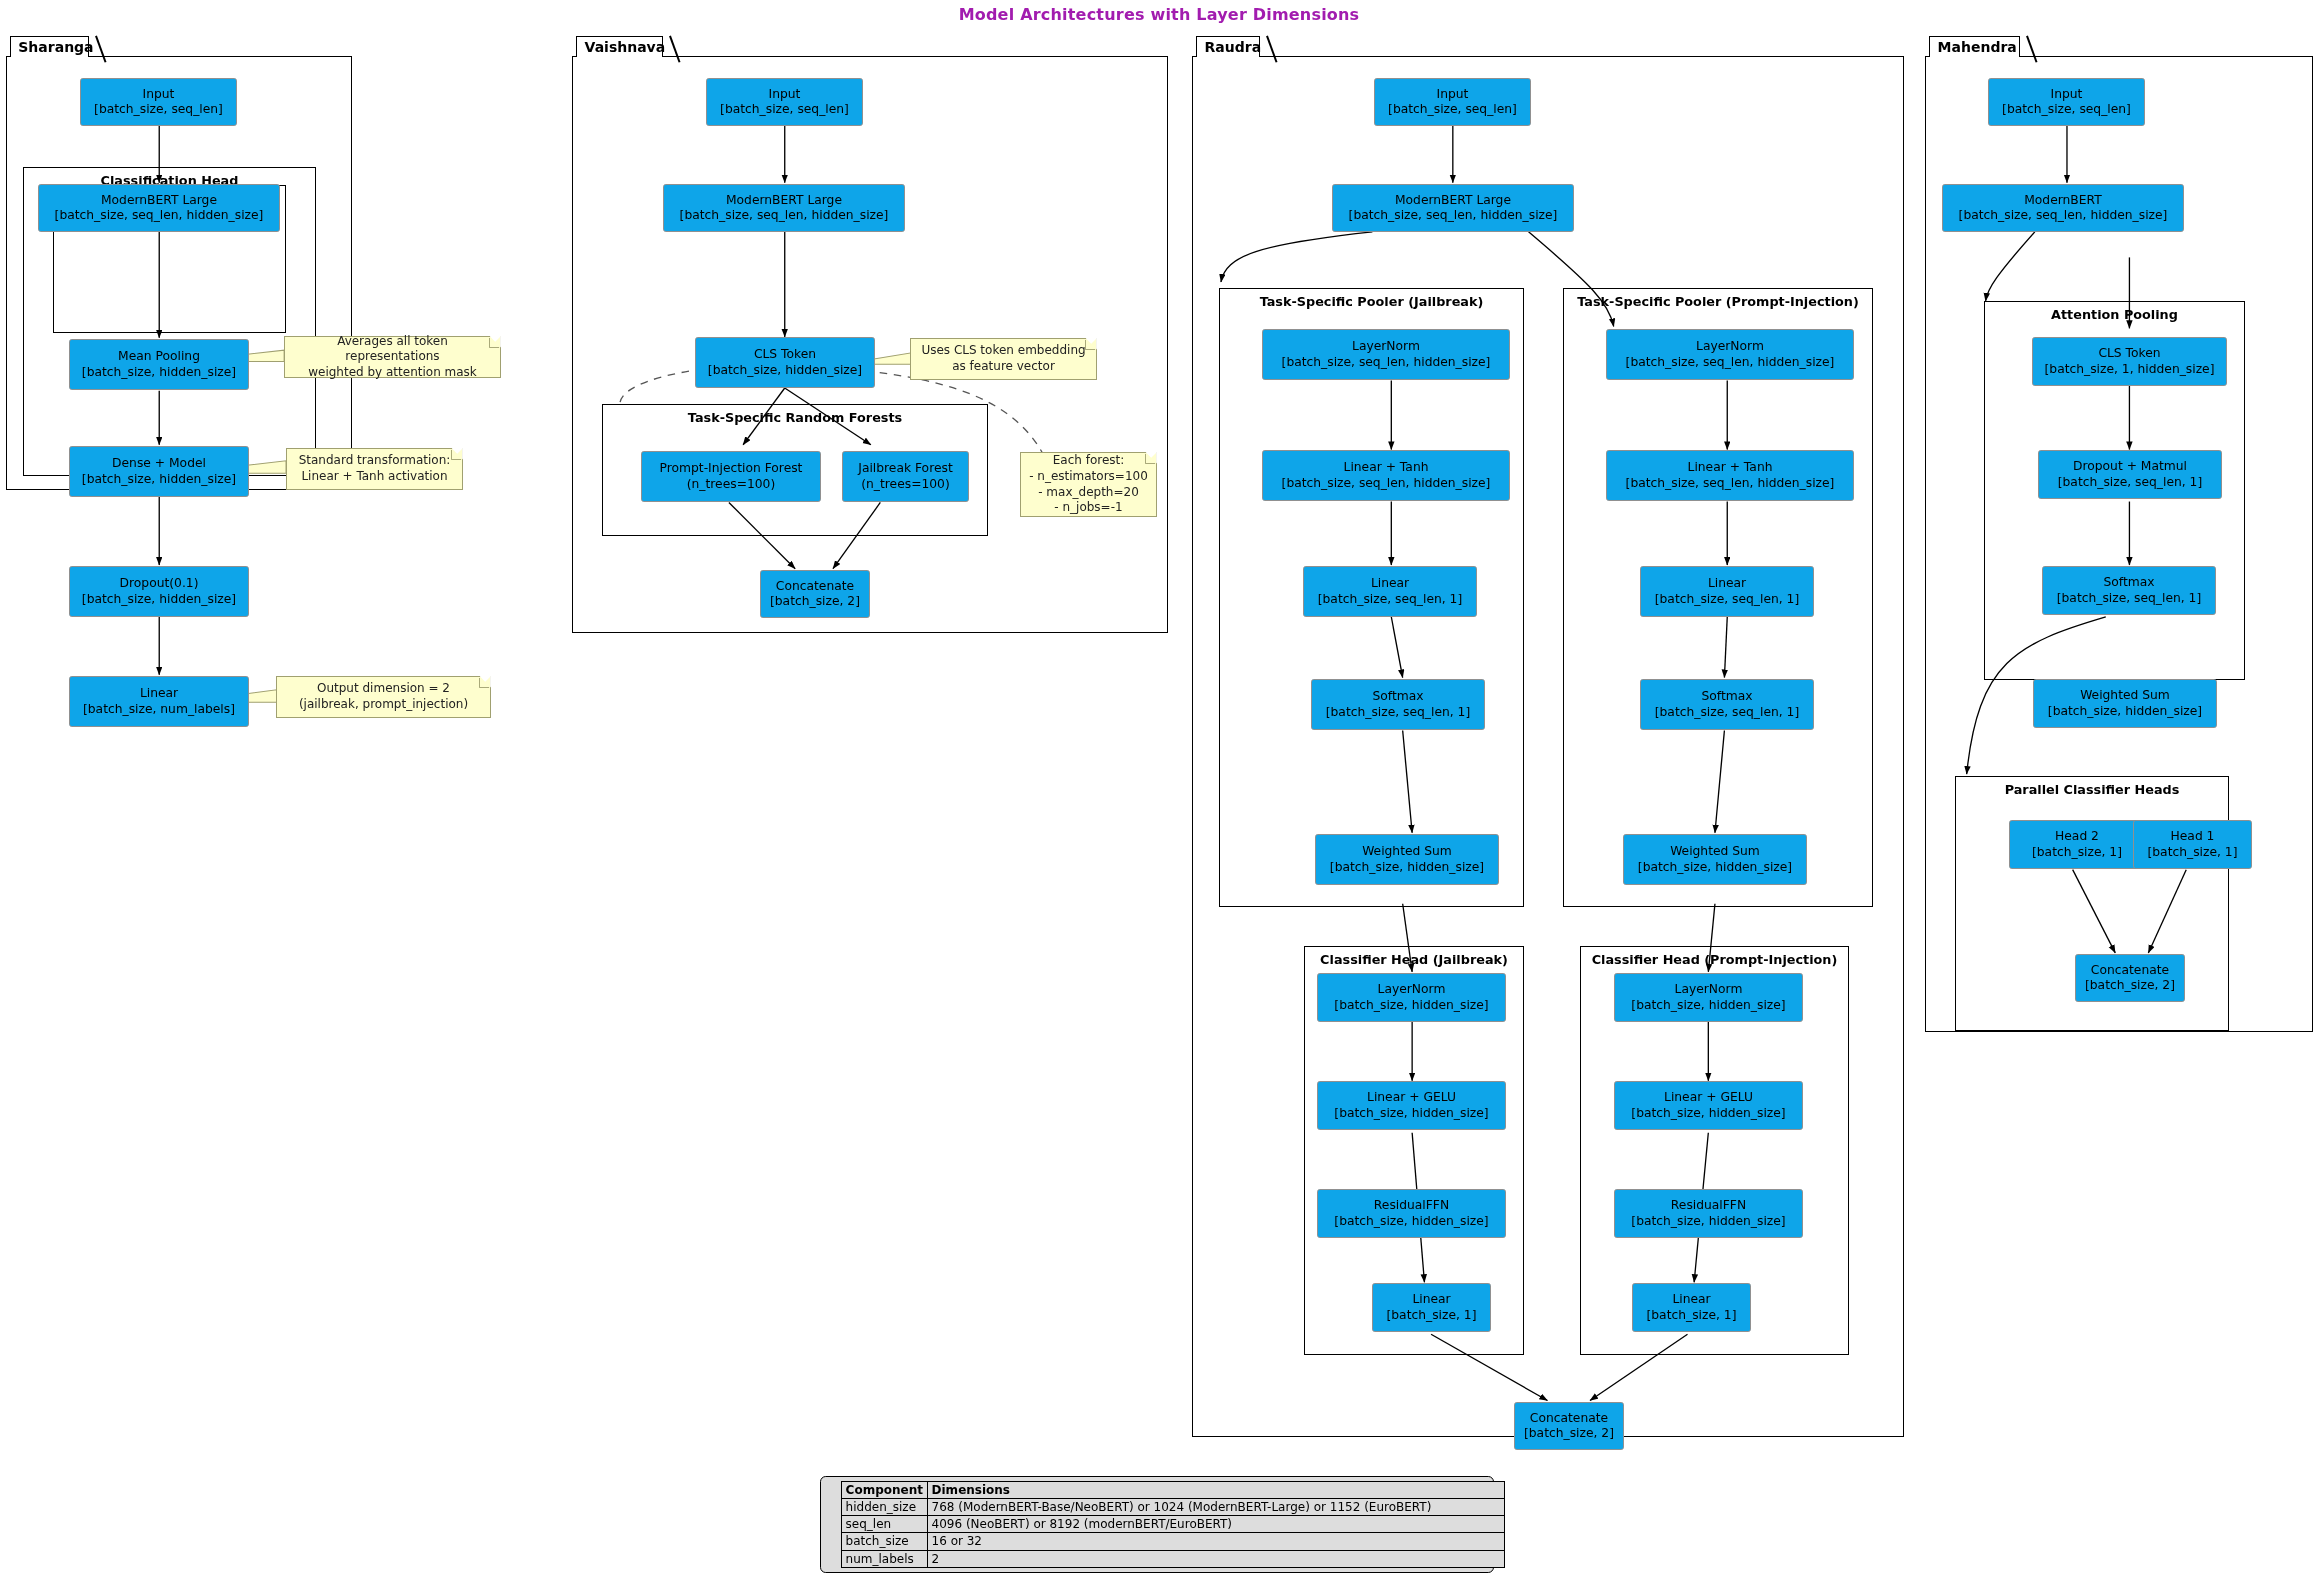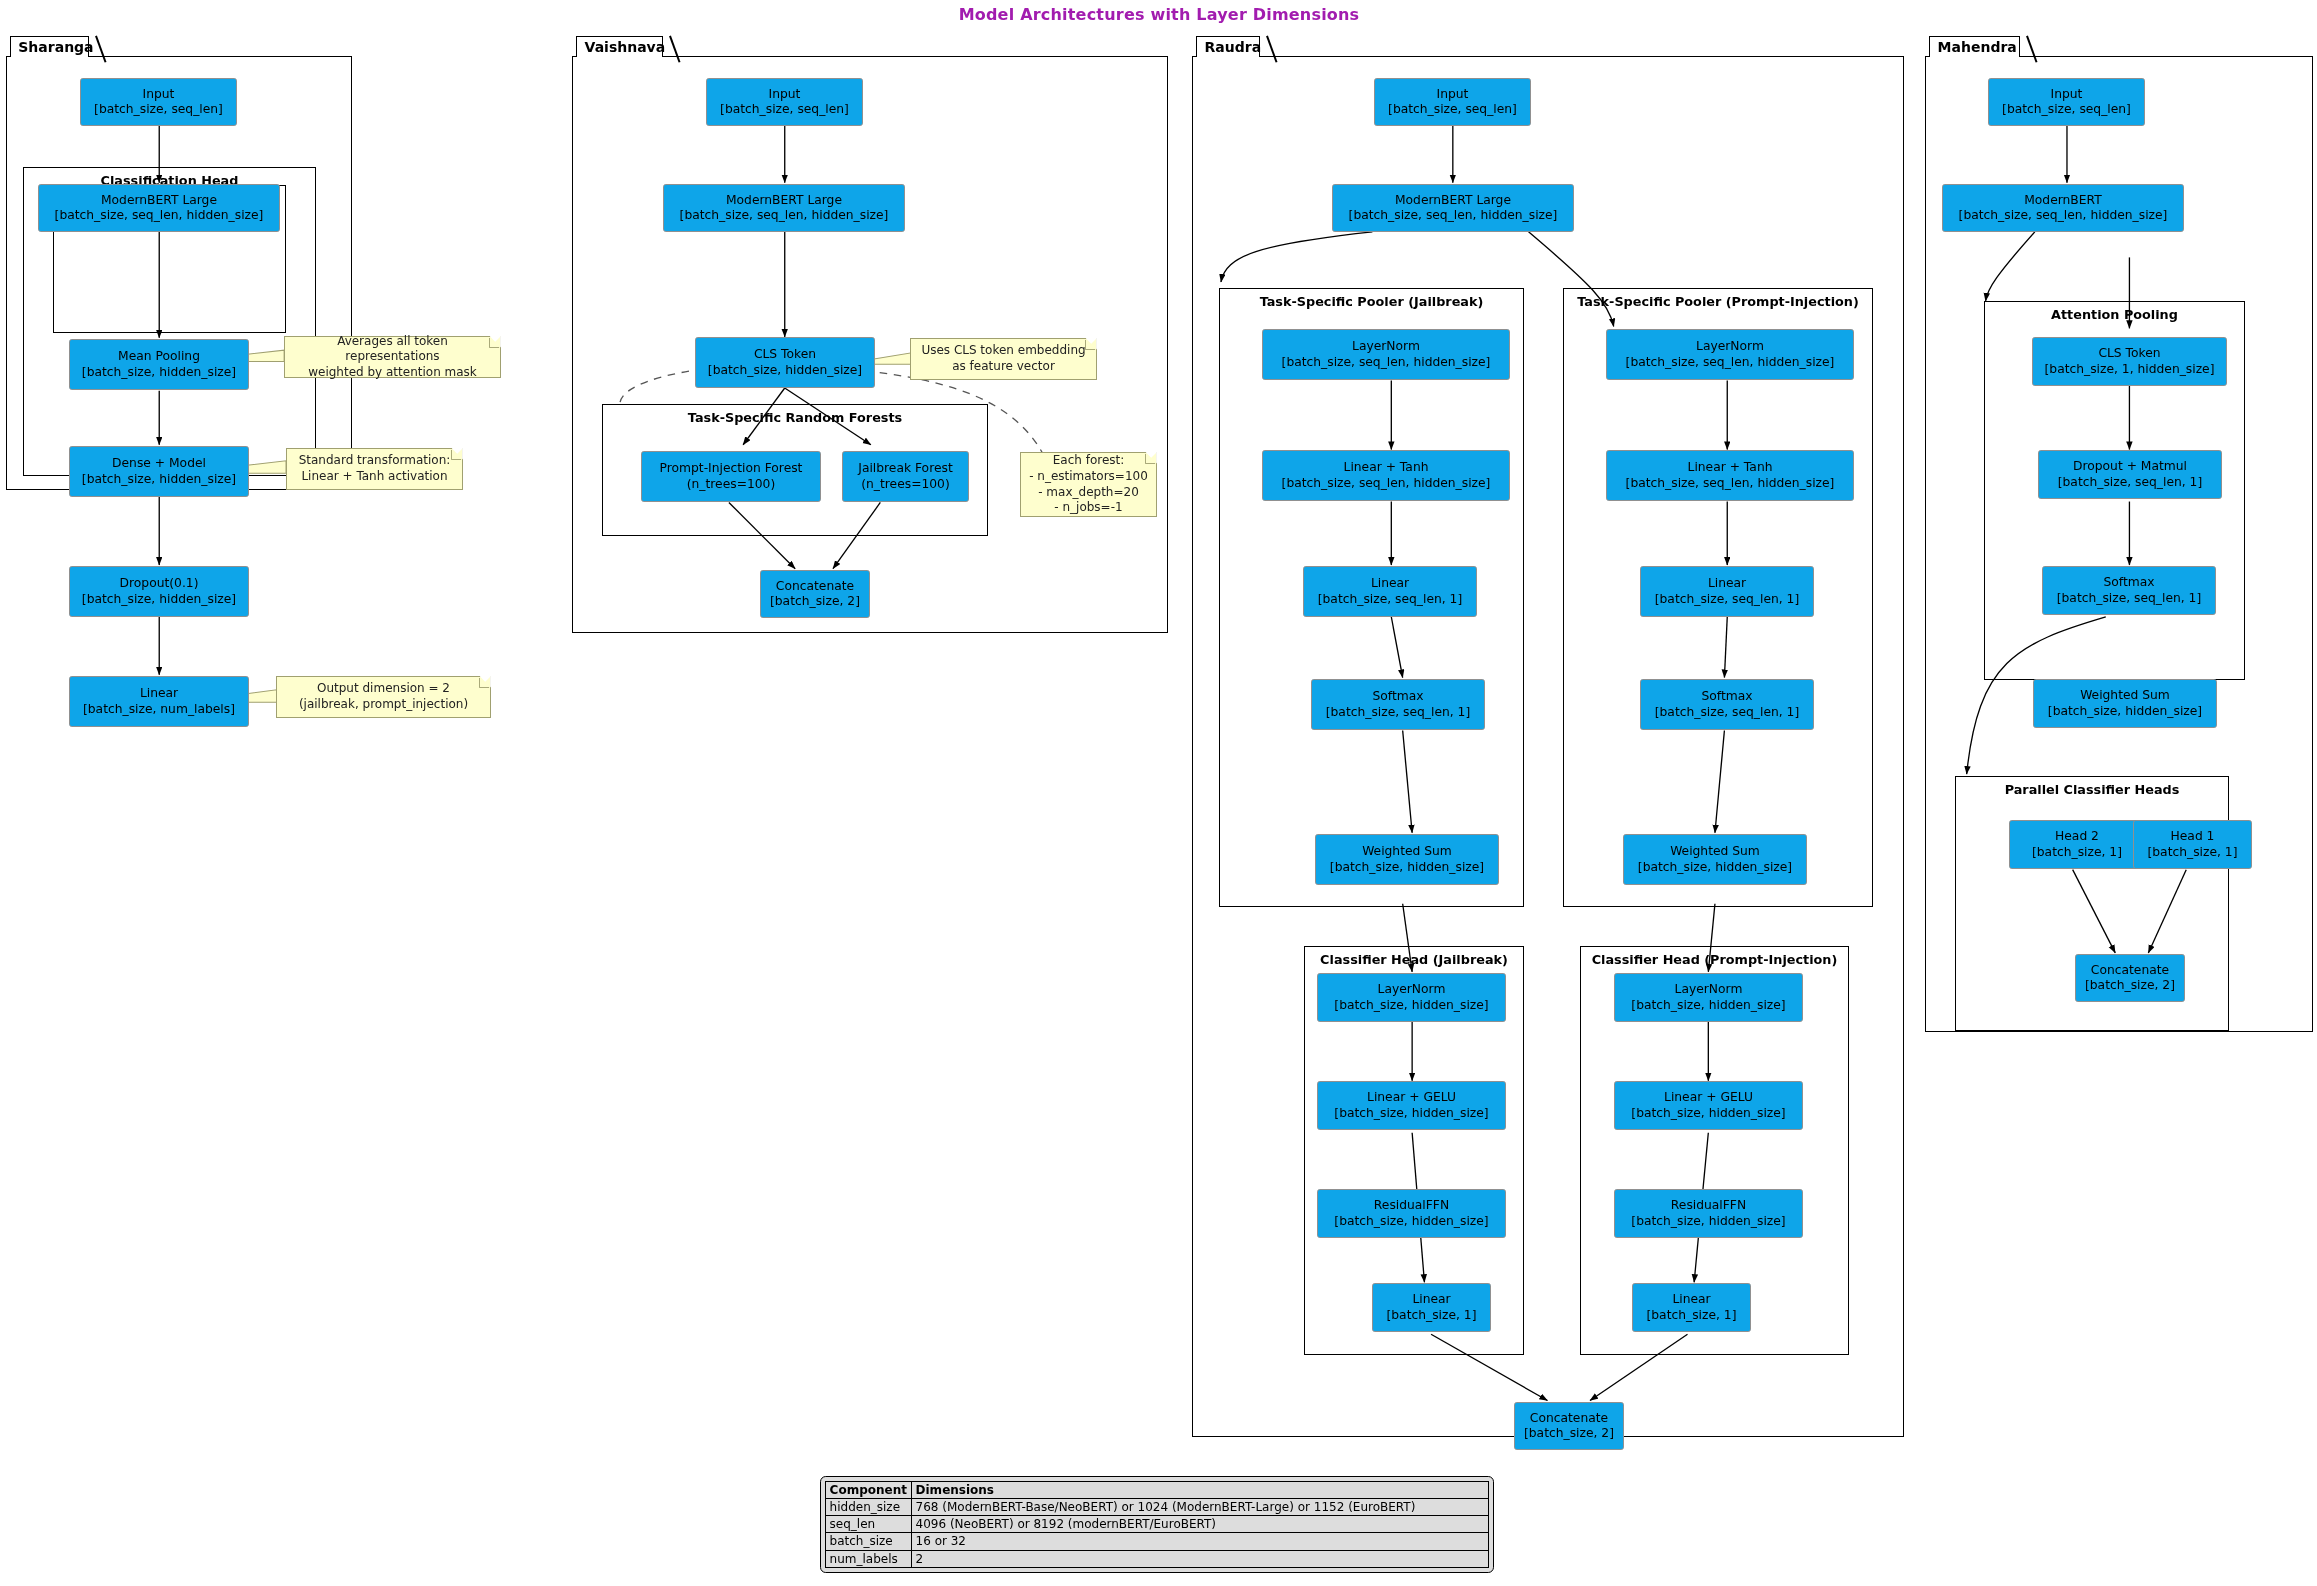--- a/index.html
+++ b/index.html
@@ -141,20 +141,21 @@
     box-sizing: border-box;
     padding: 3.8px;
     z-index: 6;
   }
   .legend table {
     border-collapse: collapse;
     font-size: 12px;
     color: #000000;
     background: #DDDDDD;
     width: 100%;
+    margin-left: 16px;
   }
   .legend td, .legend th {
     border: 0.9px solid #000000;
     padding: 0px 3.8px;
     text-align: left;
     font-weight: normal;
     white-space: nowrap;
     line-height: 1.35;
   }
   .legend th { font-weight: bold; }

